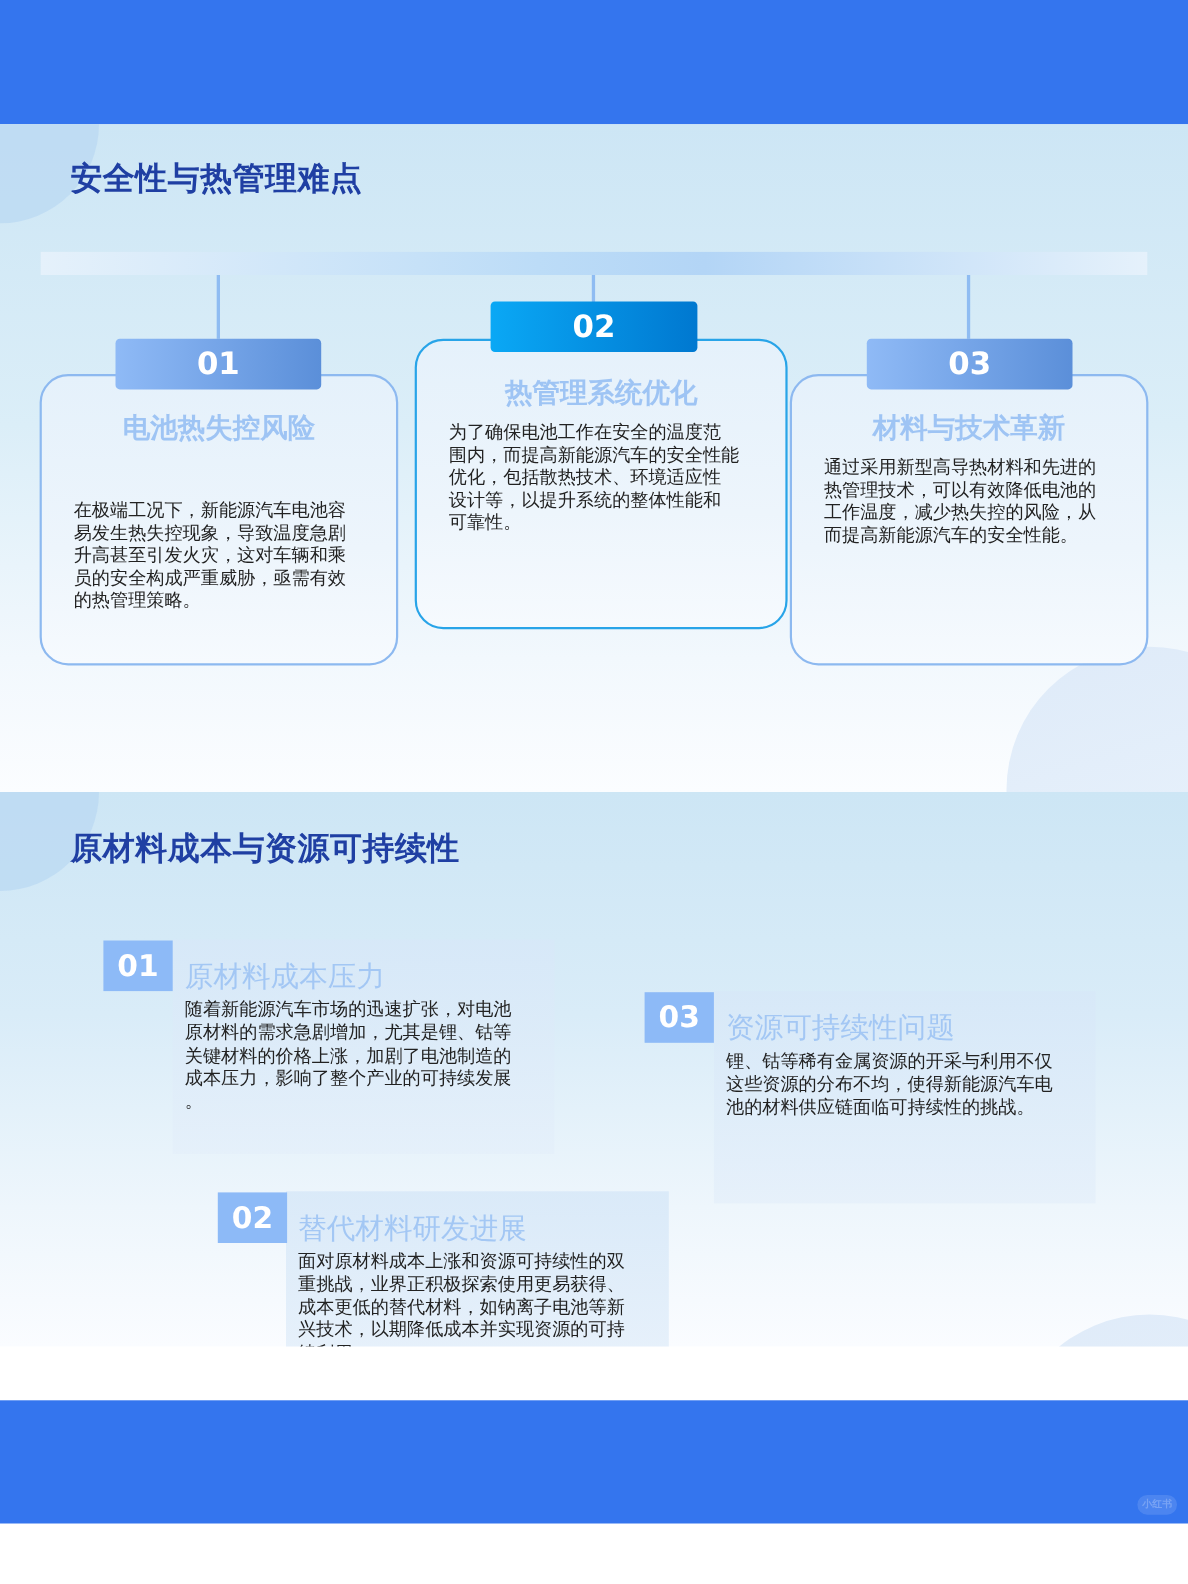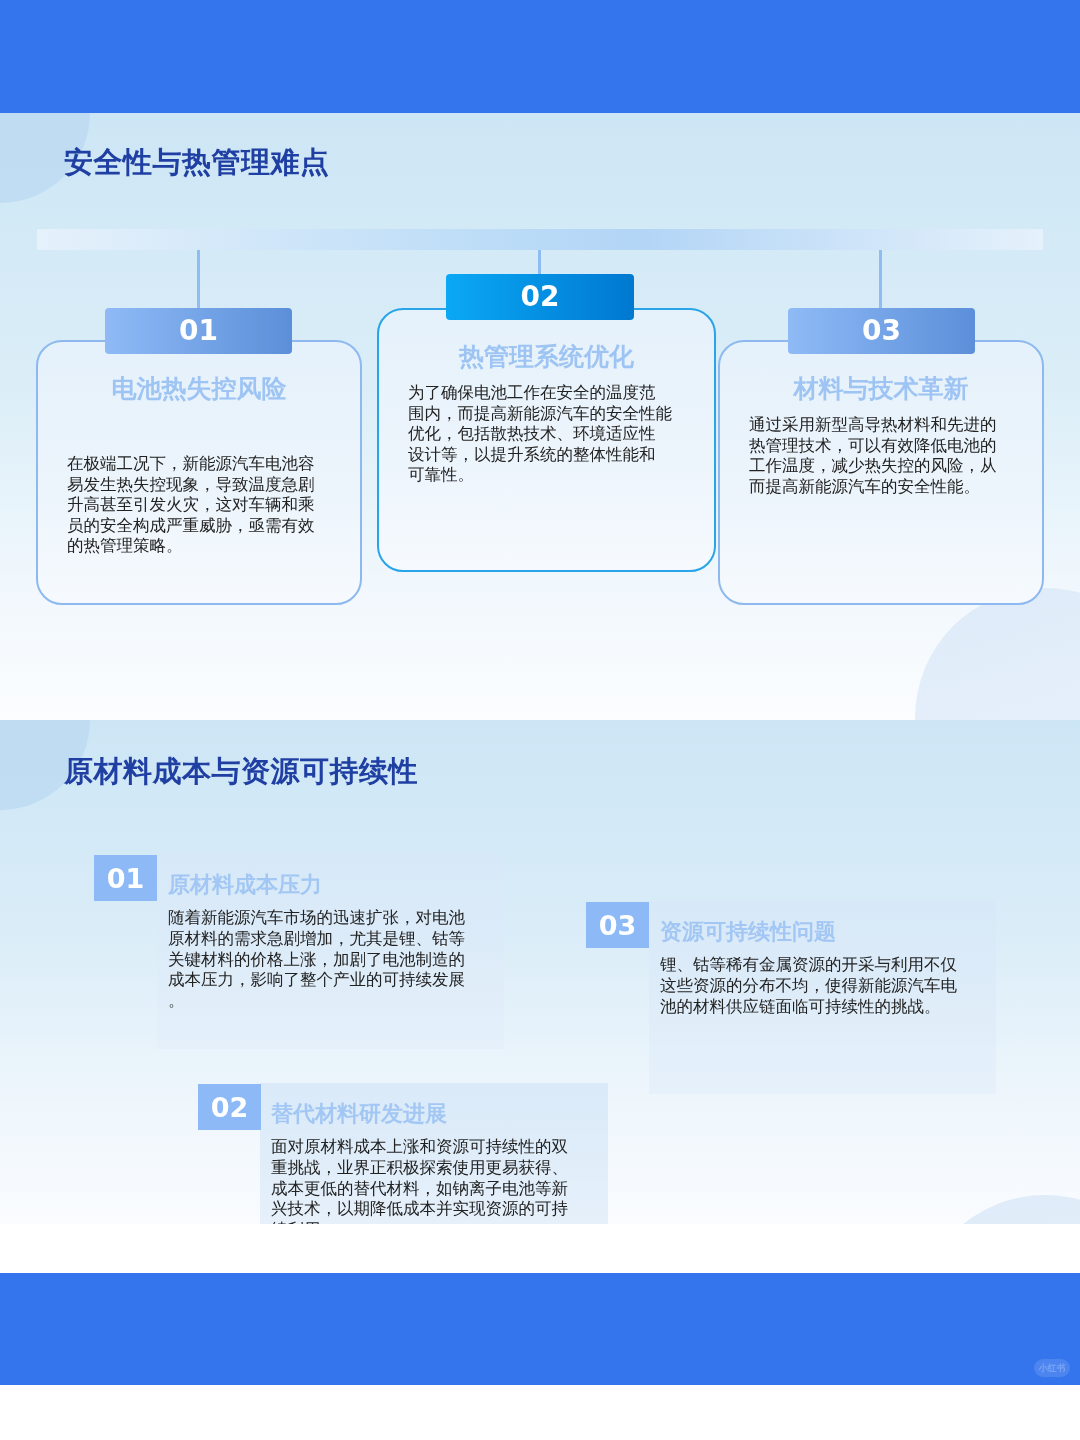--- a/index.html
+++ b/index.html
@@ -26,21 +26,21 @@
   .card { position: absolute; border: 2px solid #8db9f0; border-radius: 26px; background: linear-gradient(180deg, #e5f1fb 0%, #edf5fc 60%, #f6fafe 100%); }
   .card.active { border-color: #28a4e8; }
   .badge { position: absolute; height: 46px; border-radius: 4px; color: #ffffff; font-size: 28px; font-weight: bold; text-align: center; line-height: 46px; background: linear-gradient(90deg, #8fbaf6 0%, #5b8fd9 100%); }
   .badge.active { background: linear-gradient(90deg, #0aa8f5 0%, #0078d0 100%); }
   .card-title { position: absolute; left: 0; width: 100%; text-align: center; font-size: 25px; font-weight: bold; color: #9ec4f4; }
   .card-text { position: absolute; font-size: 16.5px; line-height: 20.6px; color: #222222; }
 
   
   .item-panel { position: absolute; background: linear-gradient(180deg, rgba(215,232,248,0.85), rgba(228,239,250,0.75)); }
   .num-box { position: absolute; width: 63px; height: 46px; background: #8dbaf7; color: #ffffff; font-size: 27px; font-weight: bold; text-align: center; line-height: 48px; }
-  .item-title { position: absolute; font-size: 22px; font-weight: bold; color: #a3c7f4; white-space: nowrap; }
+  .item-title { position: absolute; font-size: 26px; font-weight: normal; color: #a3c7f4; white-space: nowrap; }
   .item-text { position: absolute; font-size: 16.5px; line-height: 20.8px; color: #222222; }
 </style>
 </head>
 <body>
 
 <div class="top-bar"></div>
 
 <div class="section section-1">
   <div class="deco-circle-tl"></div>
   <div class="deco-circle-br" style="left:915px; top:475px;"></div>

